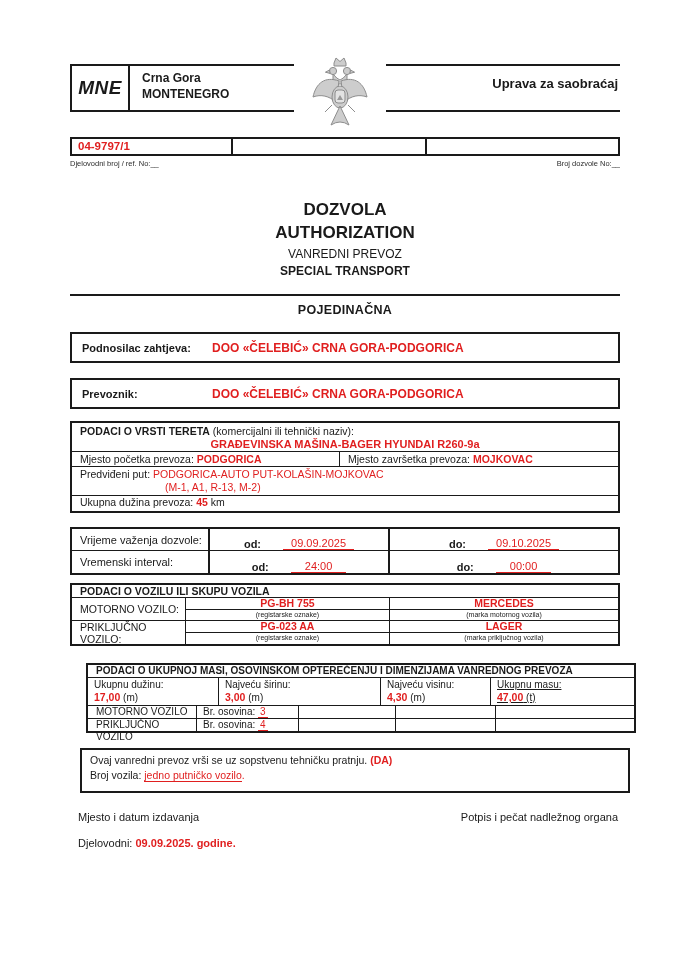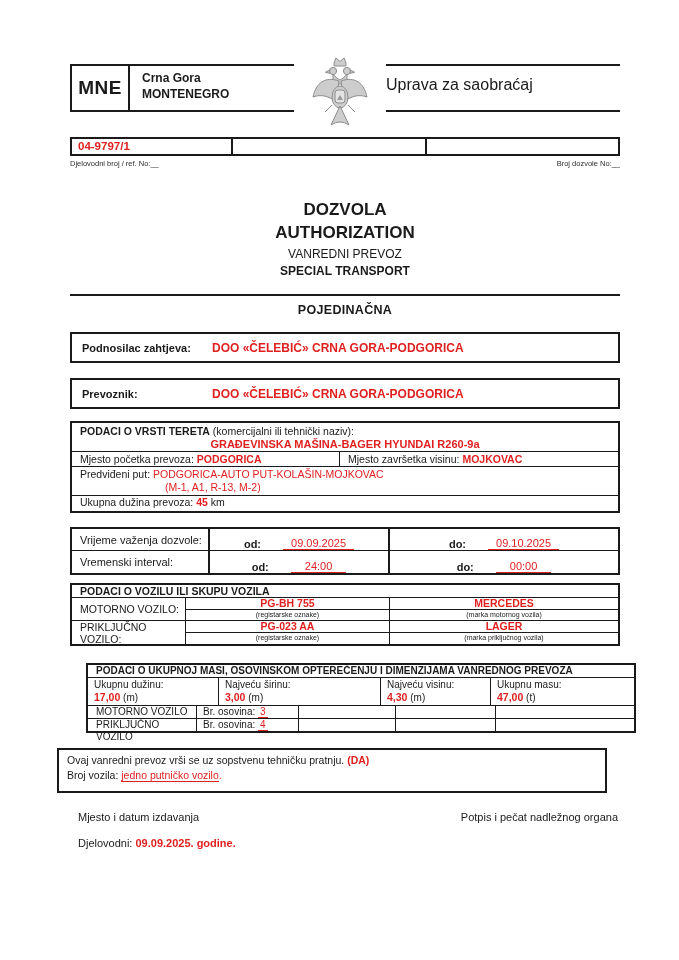--- a/index.html
+++ b/index.html
@@ -14,23 +14,23 @@
 
   
   .hline { position:absolute; height:2px; background:var(--ink); }
   #hl-tl { left:70px;  top:64px;  width:224px; }
   #hl-tr { left:386px; top:64px;  width:234px; }
   #hl-bl { left:70px;  top:110px; width:224px; }
   #hl-br { left:386px; top:110px; width:234px; }
   #mne  { left:70px; top:64px; width:60px; height:48px;
           border-left:2px solid var(--ink); border-right:2px solid var(--ink);
           display:flex; align-items:center; justify-content:center;
-          font-weight:700; font-size:19px; letter-spacing:.5px; }
+          font-weight:700; font-size:19px; letter-spacing:.5px;font-style:italic; }
   #country { left:142px; top:71px; font-weight:700; font-size:12px; line-height:1.3; }
-  #authority { left:386px; top:76px; width:232px; font-weight:400; font-size:16px; }
+  #authority { left:386px; top:76px; width:232px; text-align:right; font-weight:700; font-size:13px; }
   #emblem { left:311px; top:55px; width:58px; height:76px; }
 
   
   #ref { left:70px; top:137px; width:550px; height:19px; border:2px solid var(--ink); display:flex; }
   #ref .c1 { width:161px; border-right:2px solid var(--ink); padding-left:6px; }
   #ref .c2 { width:194px; border-right:2px solid var(--ink); }
   #ref .c3 { flex:1; text-align:right; padding-right:6px; }
   .refnum { color:var(--red); font-weight:700; font-size:11.5px; line-height:15px; }
   #refcap { left:70px; top:159px; width:550px; display:flex; justify-content:space-between;
             font-size:7.5px; color:#2c2c2c; }
@@ -90,32 +90,32 @@
             color:var(--red); font-weight:700; font-size:10.5px; line-height:11px; }
   .vh-cap { flex:1; text-align:center; font-size:7px; line-height:10px; }
 
   
   #dim { left:86px; top:663px; width:550px; height:70px; border:2px solid var(--ink); }
   .dm-h { height:13px; padding-left:8px; font-weight:700; font-size:10px; line-height:12px;
           border-bottom:1px solid var(--ink); }
   .dm-r1 { height:27px; display:flex; }
   .dm-c { padding:1px 6px; font-size:10px; line-height:12px; }
   .dm-c + .dm-c { border-left:1px solid var(--ink); }
-  .dm-c.w1 { width:130px; } .dm-c.w2 { width:162px; } .dm-c.w3 { width:110px; } .dm-c.w4 { flex:1; }
+  .dm-c.w1 { width:130px; } .dm-c.w2 { width:162px; } .dm-c.w3 { width:110px; } .dm-c.w4 { flex:1;text-decoration:underline; }
   .dm-val { color:var(--red); font-weight:700; font-size:10.5px; }
   .dm-r2 { height:13px; display:flex; border-top:1px solid var(--ink); font-size:10px; line-height:12px; }
   .d1 { width:108px; padding-left:8px; }
   .d2 { width:102px; border-left:1px solid var(--ink); padding-left:6px; }
   .d3 { width:97px;  border-left:1px solid var(--ink); }
   .d4 { width:100px; border-left:1px solid var(--ink); }
   .d5 { flex:1; border-left:1px solid var(--ink); }
   .ax { color:var(--red); border-bottom:1px solid var(--red); padding:0 2px; }
 
   
-  #esc { left:57px; top:748px; width:550px; height:45px; border:2px solid var(--ink);
+  #esc { left:80px; top:748px; width:550px; height:45px; border:2px solid var(--ink);
          padding:3px 8px; font-size:10.5px; line-height:15px; }
   .esc-da { color:var(--red); font-weight:700; }
   .esc-val { color:var(--red); border-bottom:1px solid var(--red); }
 
   
   #foot { left:70px; top:811px; width:550px; display:flex; justify-content:space-between;
           font-size:11px; padding:0 2px 0 8px; }
   #datl { left:78px; top:837px; font-size:11px; }
   .date-red { color:var(--red); font-weight:700; }
 </style>
@@ -189,21 +189,21 @@
         <span class="bold">PODACI O VRSTI TERETA</span><span> (komercijalni ili tehnički naziv):</span>
       </div>
       <div class="cg-name">GRAĐEVINSKA MAŠINA-BAGER HYUNDAI R260-9a</div>
     </div>
     <div class="cg-b">
       <div class="b1">
         <span>Mjesto početka prevoza:</span>
         <span class="redv">PODGORICA</span>
       </div>
       <div class="b2">
-        <span>Mjesto završetka visinu:</span>
+        <span>Mjesto završetka prevoza:</span>
         <span class="redv">MOJKOVAC</span>
       </div>
     </div>
     <div class="cg-c">
       <div>
         <span>Predviđeni put:</span>
         <span class="redp">PODGORICA-AUTO PUT-KOLAŠIN-MOJKOVAC</span>
       </div>
       <div class="roads">(M-1, A1, R-13, M-2)</div>
     </div>

